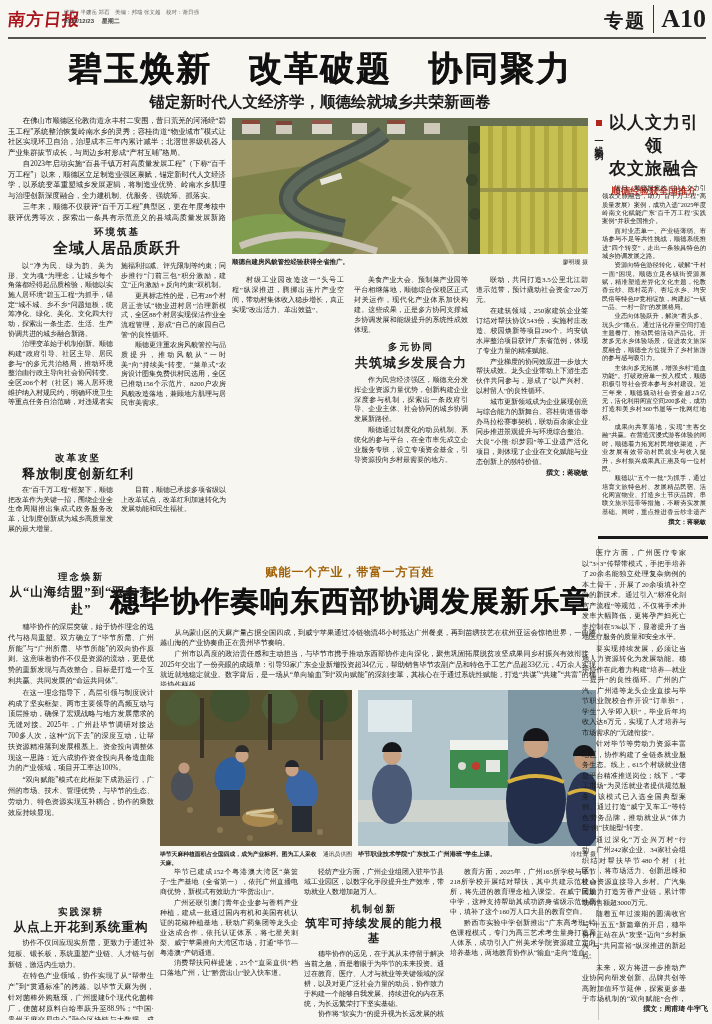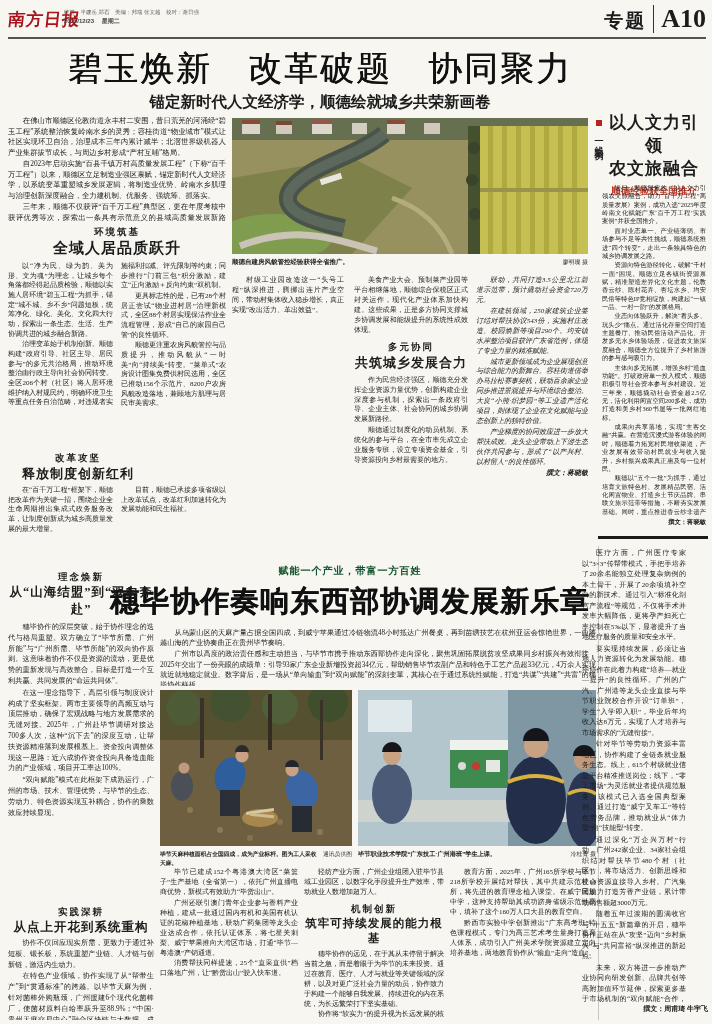--- a/index.html
+++ b/index.html
@@ -12,41 +12,41 @@
   .para{margin:0 0 1px 0;text-indent:2em;}
   .byline{font-weight:700;text-align:right;text-indent:0;}
   
   .logo{color:#a8151d;font-weight:900;font-size:17px;letter-spacing:1px;transform:skewX(-6deg);}
   .credits{font-size:5.5px;color:#666;line-height:1.5;}
   .dateline{font-size:6px;color:#444;font-weight:700;}
   .sect-label{font-size:19px;font-weight:900;letter-spacing:2px;}
   .page-no{font-size:26px;font-weight:700;}
   .mast-rule{border-top:2px solid #55534f;}
   
-  .h1a{font-size:34px;font-weight:400;letter-spacing:2px;text-align:center;color:#111;
+  .h1a{font-size:34px;font-weight:700;letter-spacing:2px;text-align:center;color:#111;
        text-shadow:0.4px 0 #111;}
   .h1b{font-size:15.5px;font-weight:700;text-align:center;margin-top:4px;}
   .intro{font-size:7.4px;line-height:1.42;}
   .sec-kicker{font-weight:700;font-size:9.5px;text-align:center;letter-spacing:2px;}
   .sec-title{font-weight:900;text-align:center;letter-spacing:1px;}
   .t15{font-size:15px;} .t13{font-size:13px;} .t12{font-size:12.5px;}
   .b7{font-size:7px;line-height:1.38;}
   .b70{font-size:7px;line-height:1.42;}
   .b72{font-size:7.2px;line-height:1.5;}
   .b63{font-size:6.3px;line-height:1.33;}
   .caprow{display:flex;justify-content:space-between;align-items:flex-start;}
   .cap{font-weight:700;font-size:6.5px;color:#222;}
   .cred{font-size:6px;color:#333;white-space:nowrap;margin-left:6px;}
   .vtag{writing-mode:vertical-rl;font-weight:700;font-size:9px;letter-spacing:3px;color:#222;}
   .vtag .sq{display:inline-block;width:6px;height:6px;background:#b3261e;margin-bottom:4px;}
   
   .side-title{font-size:17px;font-weight:900;text-align:center;line-height:1.35;letter-spacing:1px;}
   .side-sub{font-size:9.5px;font-weight:700;text-align:center;color:#c0392b;margin-top:4px;}
   
-  .kicker2{font-size:10px;font-weight:700;color:#14532d;text-align:center;letter-spacing:1px;}
+  .kicker2{font-size:12px;font-weight:700;color:#a16207;text-align:center;letter-spacing:1px;}
   .h2a{font-size:29px;font-weight:700;letter-spacing:1px;text-align:center;color:#111;
        text-shadow:0.4px 0 #111;}
   .rule-dark{background:#1a1a1a;}
   .vline{background:#c8c6c0;}
   .headblock{margin:5px 0 4px 0;}
 </style>
 </head>
 <body>
 
 <div class="page">
@@ -152,26 +152,26 @@
     <div class="headblock">
       <div class="sec-kicker sans">多元协同</div>
       <div class="sec-title t13">共筑城乡发展合力</div>
     </div>
     <div class="jt b70">
         <p class="para">作为民营经济强区，顺德充分发挥企业资源力量优势，创新构建企业深度参与机制，探索出一条政府引导、企业主体、社会协同的城乡协调发展新路径。</p>
         <p class="para">顺德通过制度化的动员机制、系统化的参与平台，在全市率先成立企业服务专班，设立专项资金基金，引导资源投向乡村最需要的地方。</p>
       </div>
   </div>
 
-  <div class="abs clip" style="left:476px;top:276px;width:112px;height:280px;font-style:italic;">
+  <div class="abs clip" style="left:476px;top:276px;width:112px;height:280px;">
     <div class="jt b70">
         <p class="para">联动，共同打造3.5公里北江碧道示范带，预计撬动社会资金720万元。</p>
         <p class="para">在建筑领域，250家建筑企业签订结对帮扶协议543份，实施村庄改造、校园焕新等项目290个。均安镇水岸整治项目获评广东省范例，体现了专业力量的精准赋能。</p>
+        <p class="para">产业梯度的协同效应进一步放大帮扶成效。龙头企业带动上下游生态伙伴共同参与，形成了“以产兴村、以村留人”的良性循环。</p>
         <p class="para">城市更新领域成为企业展现创意与综合能力的新舞台。容桂街道借举办马拉松赛事契机，联动百余家企业同步推进景观提升与环境综合整治。大良“小熊·织梦园”等工业遗产活化项目，则体现了企业在文化赋能与业态创新上的独特价值。</p>
-        <p class="para">产业梯度的协同效应进一步放大帮扶成效。龙头企业带动上下游生态伙伴共同参与，形成了“以产兴村、以村留人”的良性循环。</p>
       </div>
     <div class="byline b70">撰文：蒋晓敏</div>
   </div>
 
   <div class="abs" style="left:602px;top:112px;width:104px;">
     <div class="side-title">以人文力引领</div>
     <div class="side-title">农文旅融合</div>
     <div class="side-sub">顺德经验获全国推介</div>
   </div>
   <div class="abs clip jt b63" style="left:602px;top:184px;width:104px;height:332px;">

